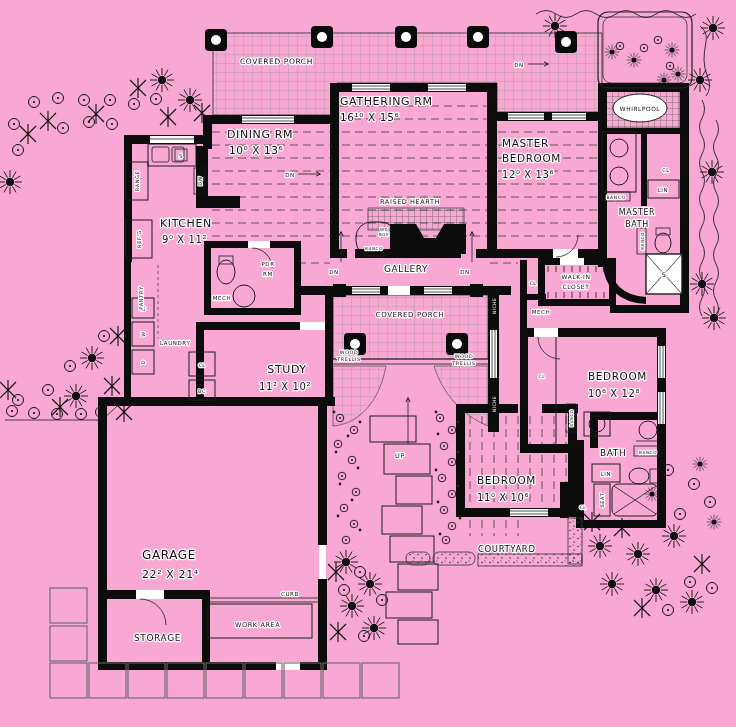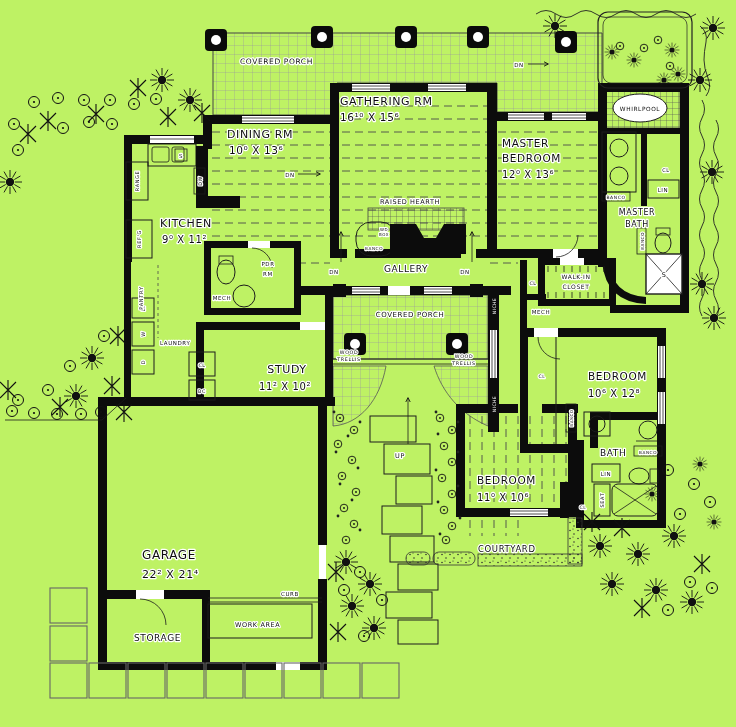--- a/index.html
+++ b/index.html
@@ -1,16 +1,16 @@
 <!DOCTYPE html>
 <html><head>
 <meta charset="utf-8">
 <style>
   html,body{margin:0;padding:0;background:#fff;}
-  .plan{position:relative;width:736px;height:727px;background:#bef264;overflow:hidden;}
+  .plan{position:relative;width:736px;height:727px;background:#f9a8d4;overflow:hidden;}
   svg{position:absolute;left:0;top:0;}
   text{font-family:"DejaVu Sans",sans-serif;fill:#0e0e0e;paint-order:stroke;stroke:#ffffff;stroke-width:2.4px;stroke-linejoin:round;letter-spacing:.6px;}
   text.wlab{fill:#ffffff;stroke:none;letter-spacing:.4px;}
   .wall{fill:#0c0c0c;}
   .thin{fill:none;stroke:#1c1c1c;stroke-width:1;}
   .thin8{fill:none;stroke:#1c1c1c;stroke-width:.8;}
   .gray{fill:none;stroke:#666;stroke-width:1.1;}
   .dash{stroke:#4a4a4a;stroke-width:.9;stroke-dasharray:8 5;fill:none;}
   .dash2{stroke:#4a4a4a;stroke-width:.8;stroke-dasharray:3 3;fill:none;}
   .winline{stroke:#222;stroke-width:.8;}

